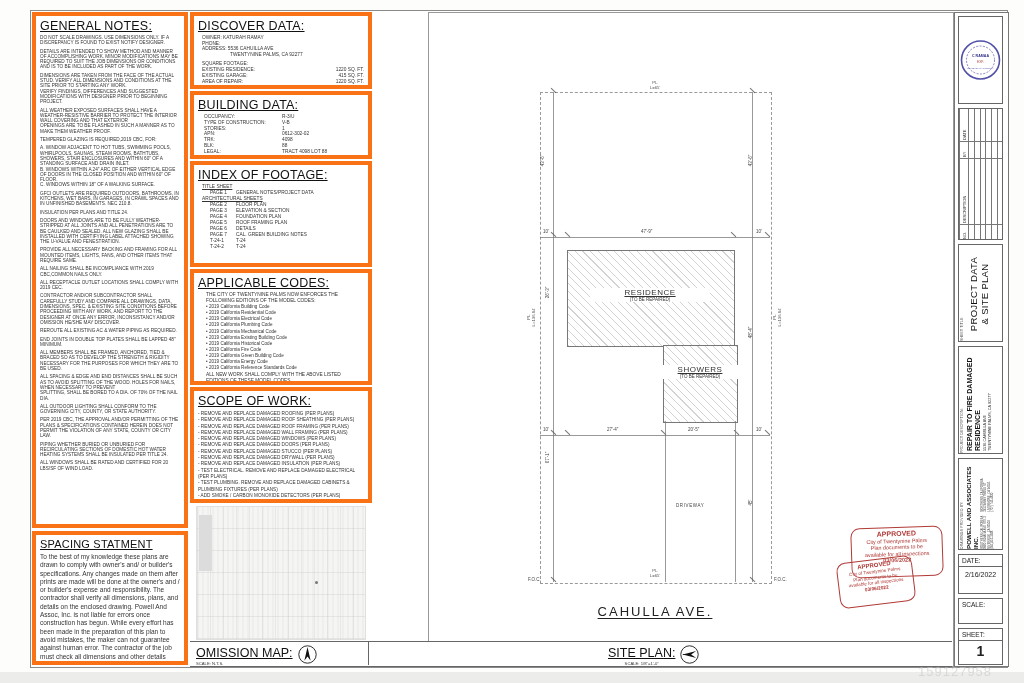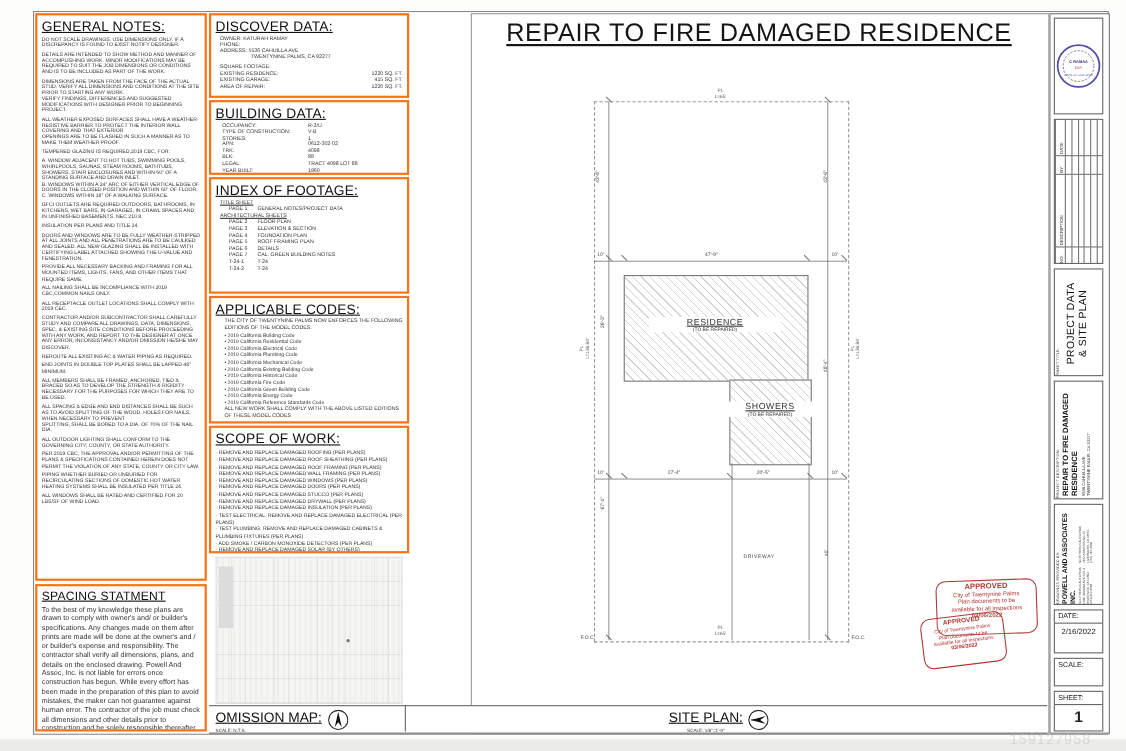--- a/index.html
+++ b/index.html
@@ -1,20 +1,20 @@
 <!DOCTYPE html>
 <html><head>
 <meta charset="utf-8">
 <style>
   html,body{margin:0;padding:0;background:#fff;}
   .page{position:relative;width:1024px;height:683px;background:#fdfdfc;overflow:hidden;
         font-family:"Liberation Sans",sans-serif;color:#222;}
   .abs{position:absolute;}
   .sheet-border{left:30px;top:10px;width:976px;height:656px;border:1px solid #8a8a8a;background:#fff;}
-  .box{position:absolute;border:2px solid #f97316;background:#fff;overflow:hidden;box-sizing:border-box;padding:3px 4px;}
+  .box{position:absolute;border:4px solid #f97316;background:#fff;overflow:hidden;box-sizing:border-box;padding:3px 4px;}
   .hd{font-size:12.5px;font-weight:500;letter-spacing:.2px;text-decoration:underline;color:#111;margin:0 0 2px 0;}
   .hd-sm{font-size:11px;}
   .notes p{font-size:4.7px;line-height:5.3px;margin:0 0 3px 0;white-space:pre-line;color:#333;}
   .tiny{font-size:4.8px;line-height:5.6px;color:#333;}
   .row{display:flex;font-size:4.8px;line-height:5.8px;color:#333;}
   .row .lbl{width:78px;flex:none;}
   .row .val{flex:1;}
   .pd-row .lbl{width:82px;}
   .pd-row .val{width:52px;text-align:right;}
   .idx-row{display:flex;font-size:4.8px;line-height:6px;color:#333;}
@@ -265,21 +265,20 @@
       </ul>
     <div class="tiny" style="margin-left:8px;">ALL NEW WORK SHALL COMPLY WITH THE ABOVE LISTED EDITIONS OF THESE MODEL CODES</div>
   </div>
 
   <div class="abs map" style="left:196px;top:506px;width:168px;height:132px;">
     <div class="abs" style="left:2px;top:8px;width:13px;height:56px;background:#dcdcdc;"></div>
     <div class="abs" style="left:118px;top:74px;width:3px;height:3px;background:#777;border-radius:50%;"></div>
   </div>
 
   <div class="abs center-panel"></div>
-  <div class="abs main-title">REPAIR TO FIRE DAMAGED RESIDENCE</div>
 
   <div class="abs dash" style="left:540px;top:92px;width:230px;height:490px;"></div>
   <div class="abs pl-lbl" style="left:640px;top:80px;width:30px;">PL
 L=65'</div>
   <div class="abs pl-lbl" style="left:640px;top:568px;width:30px;background:#fff;">PL
 L=65'</div>
   <div class="abs pl-lbl" style="left:514px;top:312px;width:34px;transform:rotate(-90deg);">PL
 L=136.84'</div>
   <div class="abs pl-lbl" style="left:760px;top:312px;width:34px;transform:rotate(-90deg);">PL
 L=136.84'</div>
@@ -327,20 +326,21 @@
     <div class="nm">SHOWERS</div>
     <div class="sub">(TO BE REPAIRED)</div>
   </div>
 
   <div class="abs vline" style="left:665px;top:421px;height:161px;"></div>
   <div class="abs vline" style="left:735px;top:421px;height:161px;"></div>
   <div class="abs dim" style="left:676px;top:503px;letter-spacing:.6px;">DRIVEWAY</div>
 
   <div class="abs dim" style="left:528px;top:577px;">F.O.C.</div>
   <div class="abs dim" style="left:774px;top:577px;">F.O.C.</div>
+  <div class="abs street" style="left:540px;top:604px;width:230px;text-align:center;">CAHULLA AVE.</div>
 
   <div class="stamp" style="left:851px;top:527px;width:92px;height:50px;transform:rotate(-2deg);">
     <div class="s1">APPROVED</div>
     <div class="s2">City of Twentynine Palms</div>
     <div class="s3">Plan documents to be</div>
     <div class="s3">available for all inspections</div>
     <div class="sd">03/06/2022</div>
   </div>
   <div class="stamp stamp2" style="left:838px;top:559px;width:76px;height:46px;transform:rotate(-7deg);">
     <div class="s1">APPROVED</div>

